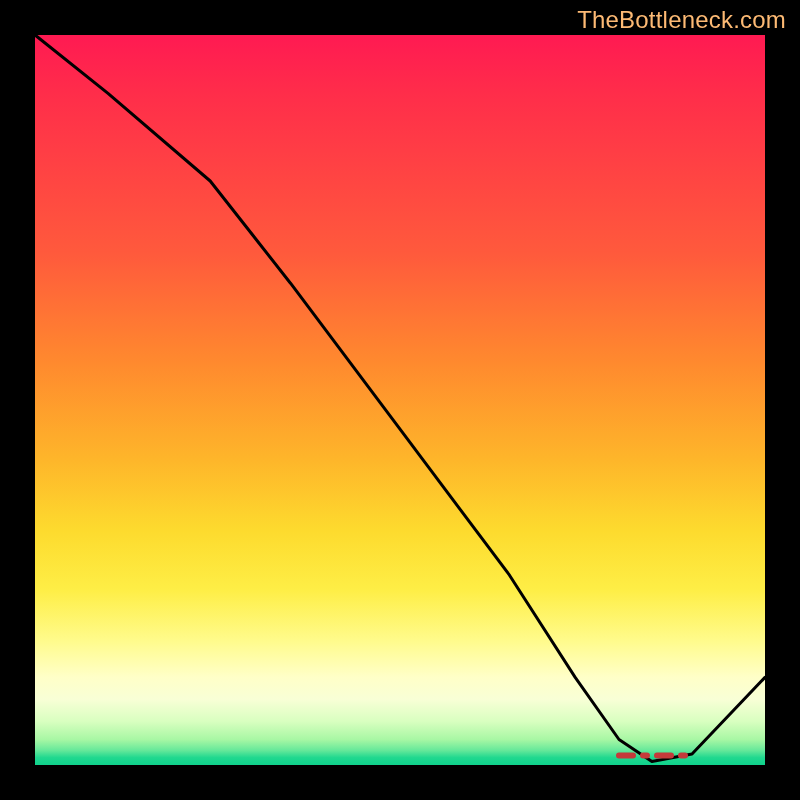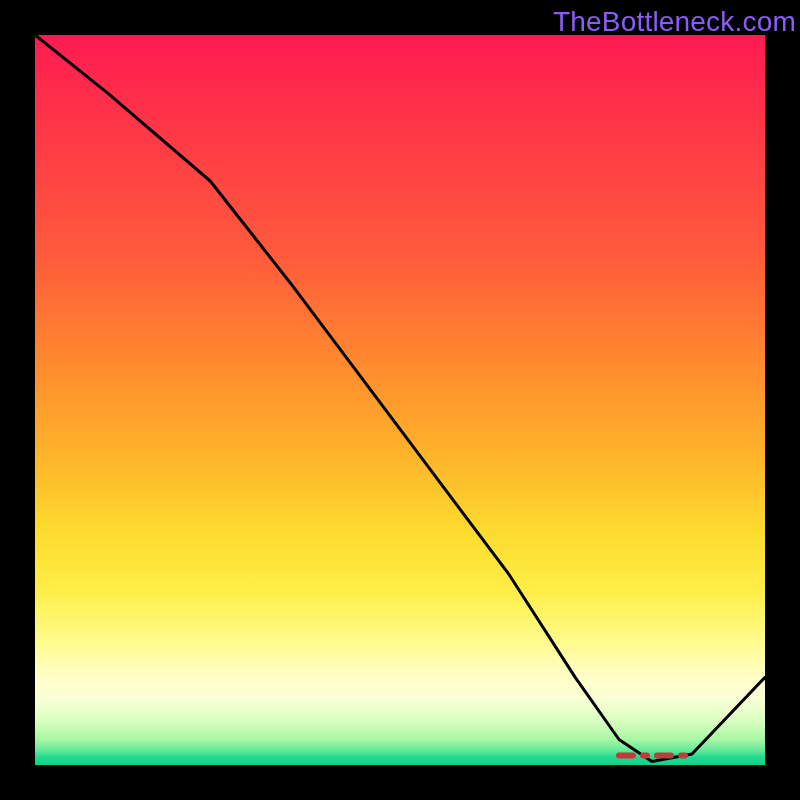--- a/index.html
+++ b/index.html
@@ -13,23 +13,23 @@
   }
   .frame {
     position: relative;
     width: 800px;
     height: 800px;
     background: #000;
   }
   .watermark {
     position: absolute;
     top: 6px;
-    right: 4px;
-    color: #8b5cf6;
-    font-size: 28px;
+    right: 14px;
+    color: #fdba74;
+    font-size: 24px;
     font-weight: 400;
     letter-spacing: 0.2px;
     user-select: none;
   }
   .plot-area {
     position: absolute;
     left: 35px;
     top: 35px;
     width: 730px;
     height: 730px;

